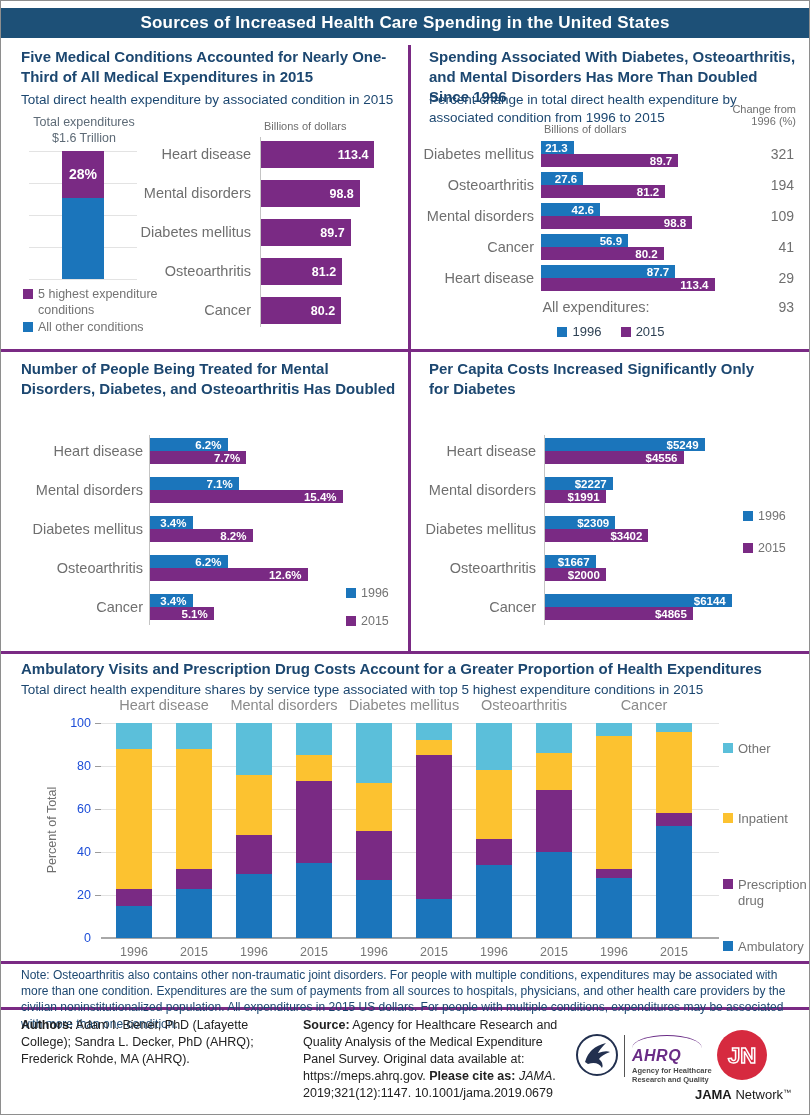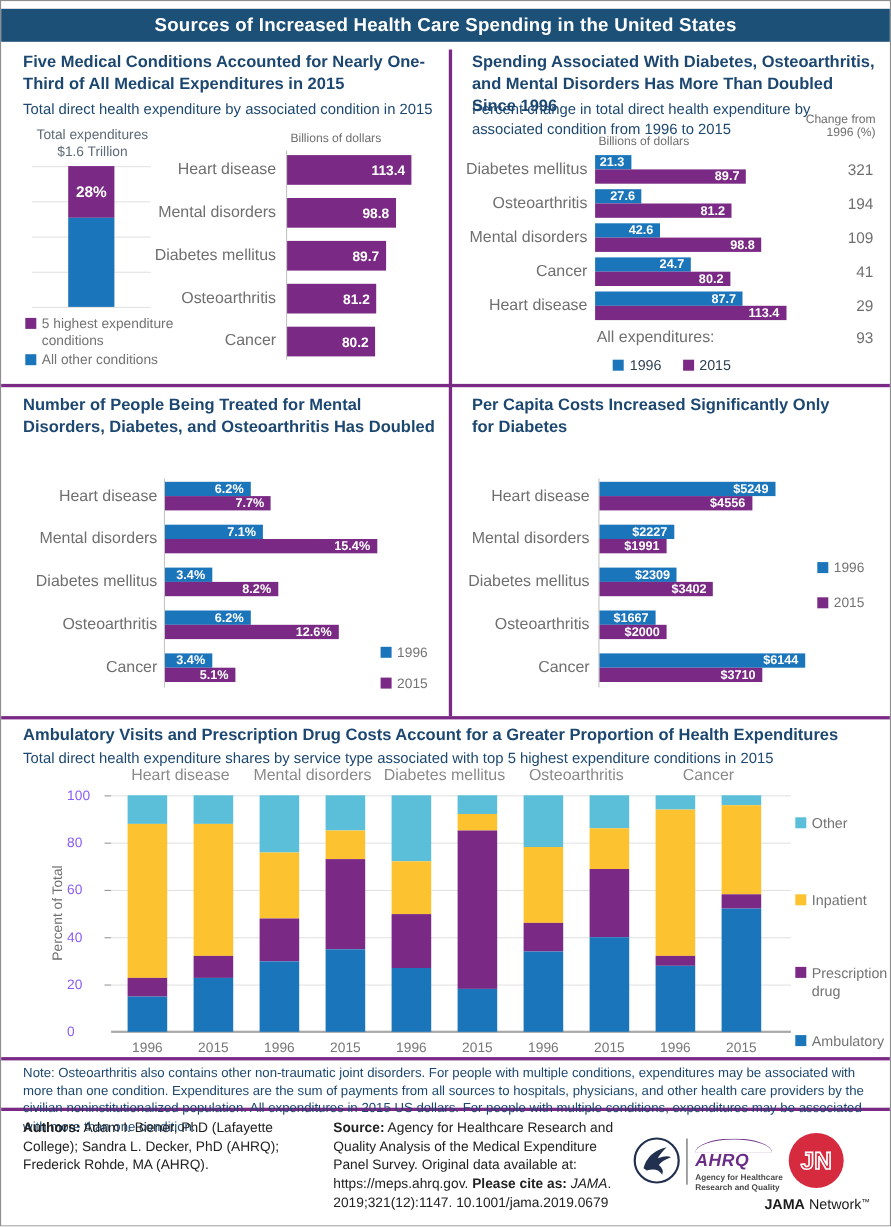--- a/index.html
+++ b/index.html
@@ -18,21 +18,21 @@
   .bvl{font-size:12.5px;}
   .c-blue{background:#1B75BB;} .c-purple{background:#7A2A84;}
   .c-yellow{background:#FCC230;} .c-teal{background:#5BBFDA;}
   .sw{display:inline-block;width:10px;height:10px;margin-right:5px;flex:0 0 auto;}
   .leg{position:absolute;font-size:12.5px;color:#737373;display:flex;align-items:flex-start;line-height:1.25;}
   .leg .sw{margin-top:2px;}
   .leg-inline{position:absolute;font-size:13px;color:#2E4154;text-align:center;}
   .leg-inline .sw{vertical-align:-1px;}
   .axline{position:absolute;width:1px;background:#C4C4C4;}
   .grid{position:absolute;height:1px;background:#E3E3E3;}
-  .tick{position:absolute;font-size:12.5px;color:#8b5cf6;width:30px;}
+  .tick{position:absolute;font-size:12.5px;color:#1d4ed8;text-align:right;width:30px;}
   .tickmark{position:absolute;height:1px;width:6px;background:#9a9a9a;}
   .glabel{position:absolute;width:120px;text-align:center;font-size:14.5px;color:#8a8a8a;}
   .xlab{position:absolute;width:36px;text-align:center;font-size:12.5px;color:#767676;}
   .stack{position:absolute;width:36px;height:215px;display:flex;flex-direction:column-reverse;}
   .chg{position:absolute;font-size:14px;color:#6F6F6F;text-align:right;width:58px;}
   .thead{position:absolute;font-size:12.5px;color:#5E6B77;text-align:center;line-height:1.3;}
   .note{position:absolute;font-size:12px;color:#1C4770;line-height:1.35;}
   .ftxt{position:absolute;font-size:12.5px;color:#222;line-height:1.35;}
   .b{font-weight:bold;} .i{font-style:italic;}
   .totbar{position:absolute;display:flex;flex-direction:column;}
@@ -143,21 +143,21 @@
   <div class="bar c-blue" style="left: 540px; top: 202px; height: 13px; width: 59px;">
       <span class="bv">42.6</span>
     </div>
   <div class="bar c-purple" style="left: 540px; top: 215px; height: 13px; width: 151.164px;">
       <span class="bv">98.8</span>
     </div>
   <div class="chg" style="left:735px;top:207px;">109</div>
 
   <div class="cat" style="left:418px;top:233px;width:115px;line-height:26px;">Cancer</div>
   <div class="bar c-blue" style="left: 540px; top: 233px; height: 13px; width: 87.057px;">
-      <span class="bv">24.7</span>
+      <span class="bv">56.9</span>
     </div>
   <div class="bar c-purple" style="left: 540px; top: 246px; height: 13px; width: 122.706px;">
       <span class="bv">80.2</span>
     </div>
   <div class="chg" style="left:735px;top:238px;">41</div>
 
   <div class="cat" style="left:418px;top:264px;width:115px;line-height:26px;">Heart disease</div>
   <div class="bar c-blue" style="left: 540px; top: 264px; height: 13px; width: 134.181px;">
       <span class="bv">87.7</span>
     </div>
@@ -260,21 +260,21 @@
     </div>
   <div class="bar c-purple" style="left: 544px; top: 567px; height: 13px; width: 60.8px;">
       <span class="bv">$2000</span>
     </div>
 
   <div class="cat" style="left:415px;top:593px;width:120px;line-height:26px;">Cancer</div>
   <div class="bar c-blue" style="left: 544px; top: 593px; height: 13px; width: 186.778px;">
       <span class="bv">$6144</span>
     </div>
   <div class="bar c-purple" style="left: 544px; top: 606px; height: 13px; width: 147.896px;">
-      <span class="bv">$3710</span>
+      <span class="bv">$4865</span>
     </div>
 
   <div class="leg" style="left:742px;top:508px;">
       <span class="sw c-blue"></span>
       <span>1996</span>
     </div>
   <div class="leg" style="left:742px;top:540px;">
       <span class="sw c-purple"></span>
       <span>2015</span>
     </div>

